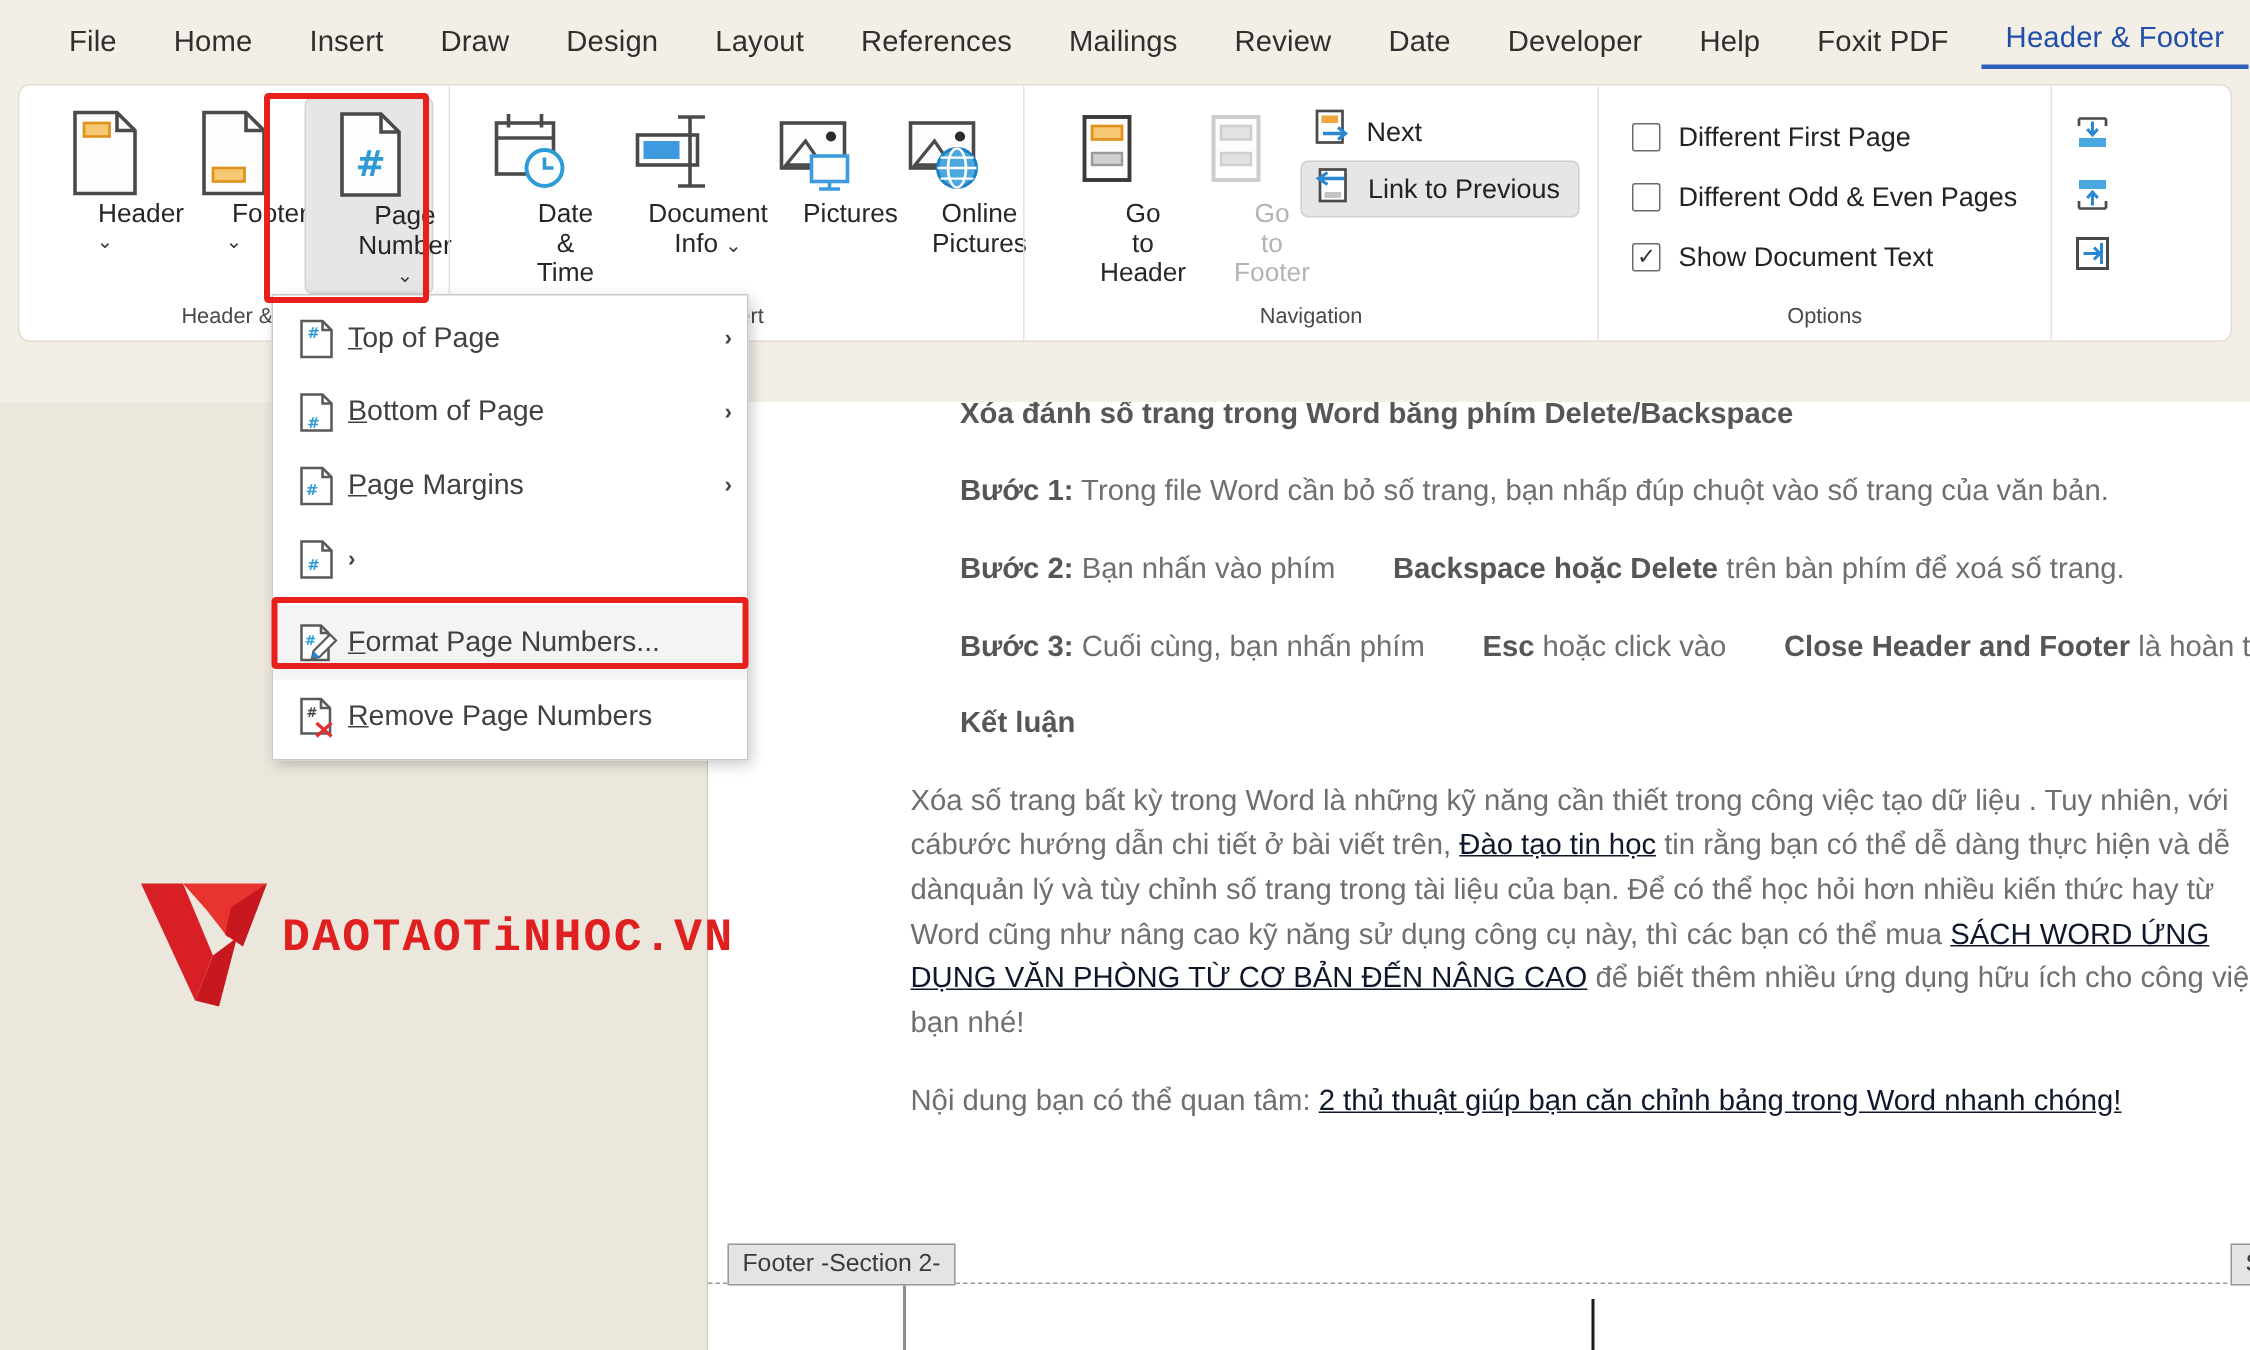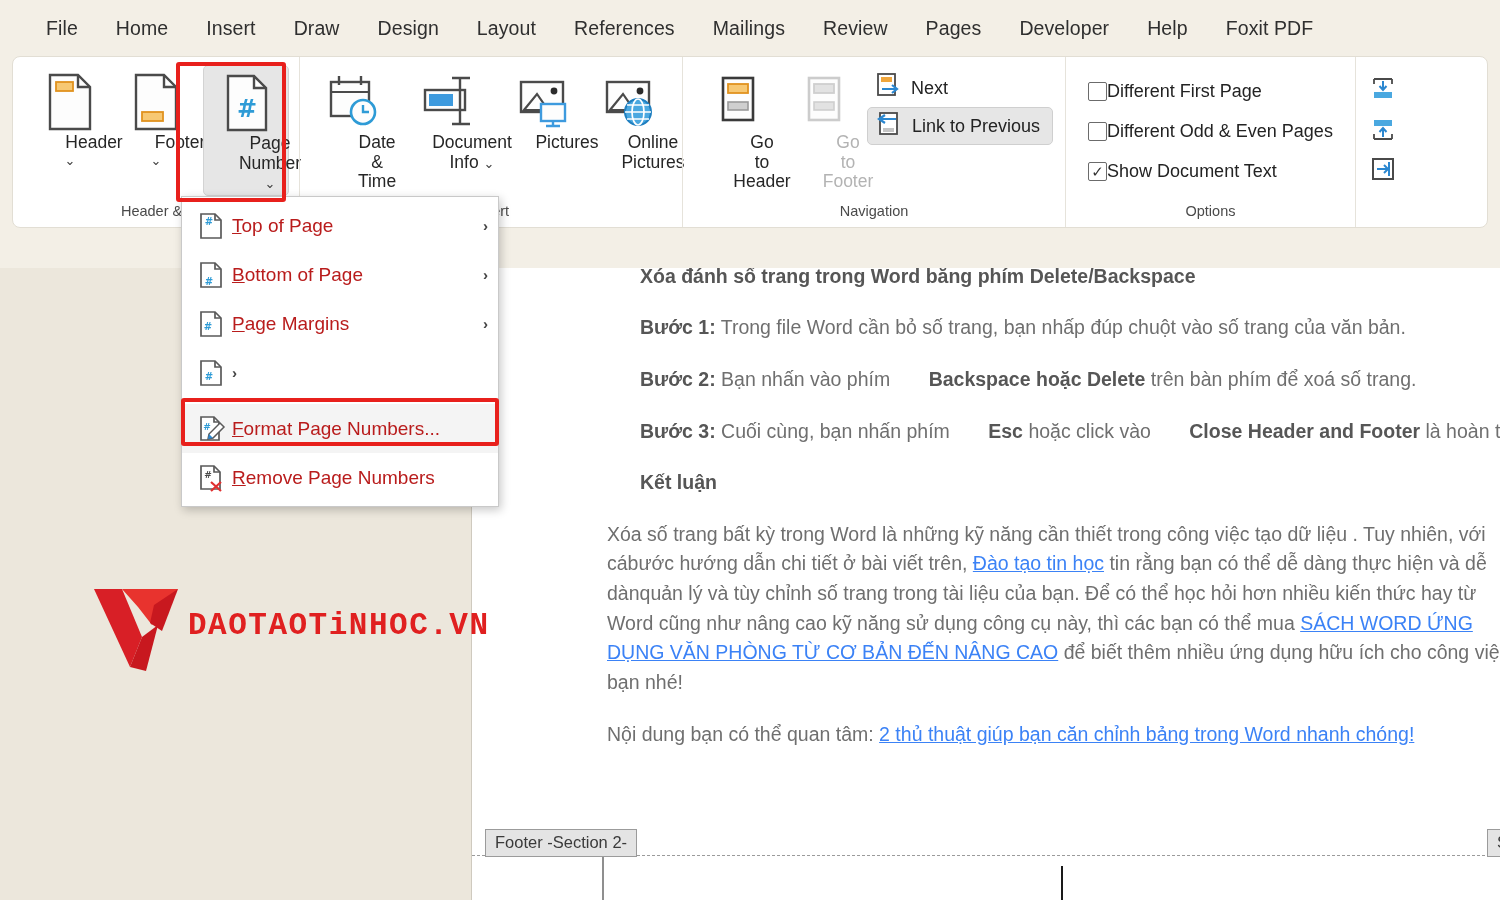--- a/index.html
+++ b/index.html
@@ -95,21 +95,21 @@
   
   .small-col { display: flex; flex-direction: column; justify-content: flex-start; padding-top: 4px; }
   .small-btn {
     display: flex; align-items: center; gap: 10px;
     height: 38px; padding: 2px 12px 2px 6px; border-radius: 5px;
     font-size: 18px; color: #232323; white-space: nowrap; cursor: default;
   }
   .small-btn.pressed { background: #e6e6e6; border: 1px solid #cfcfcf; }
 
   
-  .cbrow { display: flex; align-items: center; height: 40px; font-size: 18px; color: #232323; white-space: nowrap; }
+  .cbrow { display: flex; align-items: center; gap: 12px; height: 40px; font-size: 18px; color: #232323; white-space: nowrap; }
   .cbox {
     width: 19px; height: 19px; border: 1.6px solid #6b6b6b; border-radius: 2px;
     background: #fff; display: flex; align-items: center; justify-content: center;
     font-size: 15px; color: #333; line-height: 1;
   }
 
   
   .posrow { display:flex; align-items:center; gap:10px; height: 40px; font-size: 18px; color:#232323; white-space: nowrap; }
 
   
@@ -121,39 +121,39 @@
     box-shadow: 2px 3px 9px rgba(0,0,0,.22);
     z-index: 50;
     padding: 4px 0 4px 0;
   }
   .mi {
     display: flex; align-items: center;
     height: 49px; padding: 0 10px 0 16px; cursor: default;
     position: relative;
   }
   .mi .micon { width: 34px; display:flex; align-items:center; justify-content:flex-start; }
-  .mi .mlabel { font-size: 19px; color: #b91c1c; flex: 1; }
+  .mi .mlabel { font-size: 19px; color: #404040; flex: 1; }
   .mi .mlabel u { text-decoration: underline; }
   .mi .marrow { font-size: 15px; color: #444; font-weight: 700; }
   .mi.hl { background: #f4f4f4; }
   .msep { height: 1px; background: #dcdcdc; margin: 3px 0; }
 
   
   .doc {
     position: absolute; left: 607px; top: 210px; width: 905px;
     z-index: 10;
   }
   .p {
     font-size: 19.5px; color: #6f6f6f; line-height: 1.52;
     margin-bottom: 22px; white-space: nowrap;
   }
   .p.wrapme { white-space: normal; }
   .p b { color: #565656; font-weight: 700; margin-left: 33px; }
   .p.head { font-weight: 700; color: #5a5a5a; }
-  .lnk { color: #3b82f6; text-decoration: underline; text-align: right; }
+  .lnk { color: #0f172a; text-decoration: underline; text-align: right; }
 
   
   .wm {
     position: absolute; left: 92px; top: 575px; z-index: 40;
     display: flex; align-items: center; gap: 4px;
   }
   .wm-text {
     font-family: Liberation Mono, monospace;
     font-size: 31px; font-weight: 700; color: #e02020;
     letter-spacing: 1.5px; line-height: 1;
@@ -225,24 +225,25 @@
     <div class="tabbar" id="tabbar">
         <div class="tab">File</div>
         <div class="tab">Home</div>
         <div class="tab">Insert</div>
         <div class="tab">Draw</div>
         <div class="tab">Design</div>
         <div class="tab">Layout</div>
         <div class="tab">References</div>
         <div class="tab">Mailings</div>
         <div class="tab">Review</div>
-        <div class="tab">Pages</div>
+        <div class="tab">Date</div>
         <div class="tab">Developer</div>
         <div class="tab">Help</div>
         <div class="tab">Foxit PDF</div>
+        <div class="tab active">Header &amp; Footer</div>
       </div>
 
     <div class="ribbon-body">
 
       <div class="rgroup" style="padding-left:14px;padding-right:10px;">
         <div class="rgroup-items">
 
           <div class="big-btn">
             <span class="glyph">
               <svg width="52" height="60" viewBox="0 0 52 60">

